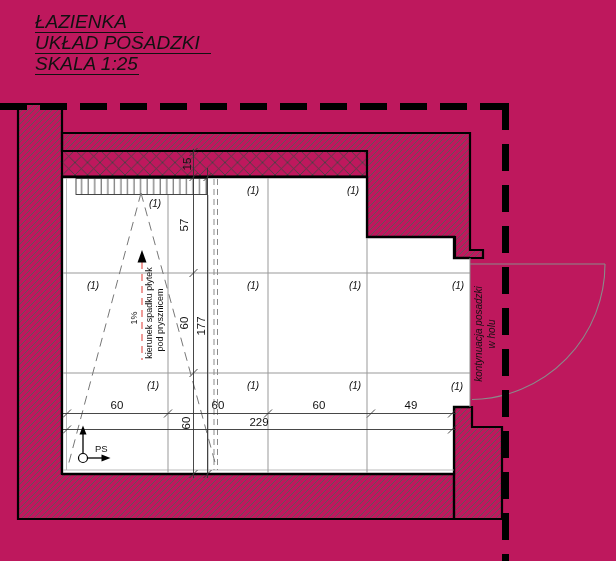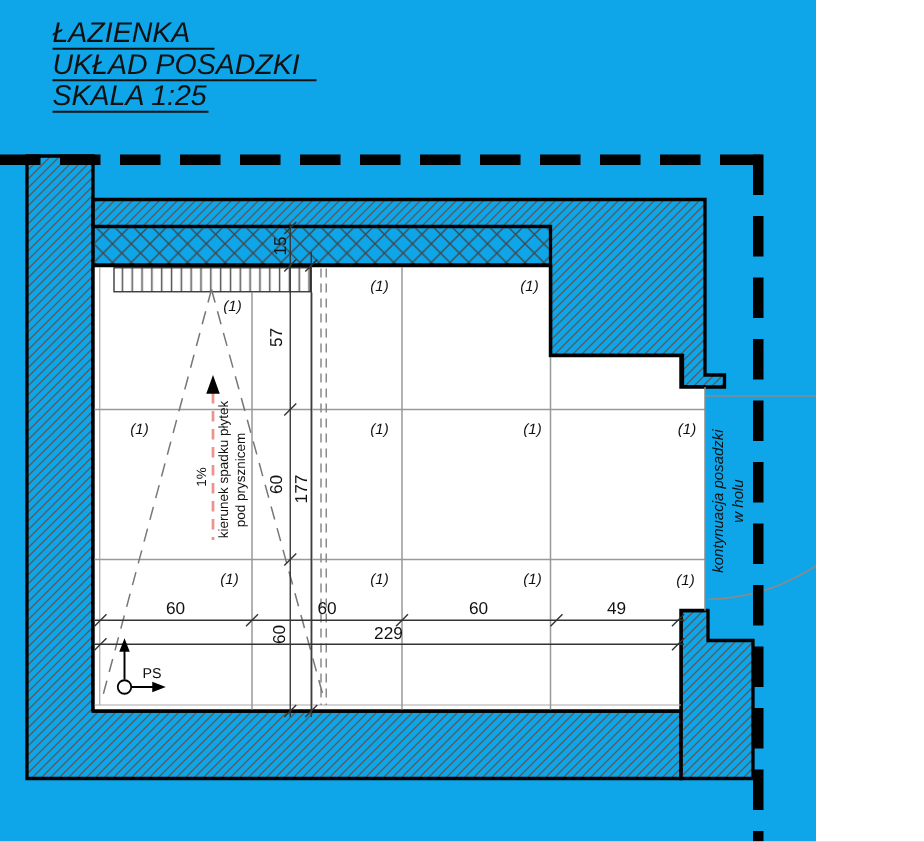--- a/index.html
+++ b/index.html
@@ -1,16 +1,16 @@
 <!DOCTYPE html>
 <html><head>
 <meta charset="utf-8">
 <style>
   html,body{margin:0;padding:0;background:#ffffff;}
-  #stage{position:relative;width:544px;height:561px;background:#0ea5e9;overflow:hidden;
+  #stage{position:relative;width:616px;height:561px;background:#be185d;overflow:hidden;
          font-family:"Liberation Sans", sans-serif;}
   svg{display:block;}
   text{font-family:"Liberation Sans", sans-serif;fill:#111;}
   .title-text{font-size:19px;font-style:italic;fill:#111;}
   .dim-text{font-size:11.5px;fill:#111;}
   .tile-text{font-size:10px;font-style:italic;fill:#111;}
   .note-text{font-size:9px;fill:#111;}
   .door-note-text{font-size:10px;font-style:italic;fill:#111;}
   .ps-text{font-size:9.5px;fill:#111;}
 </style>

